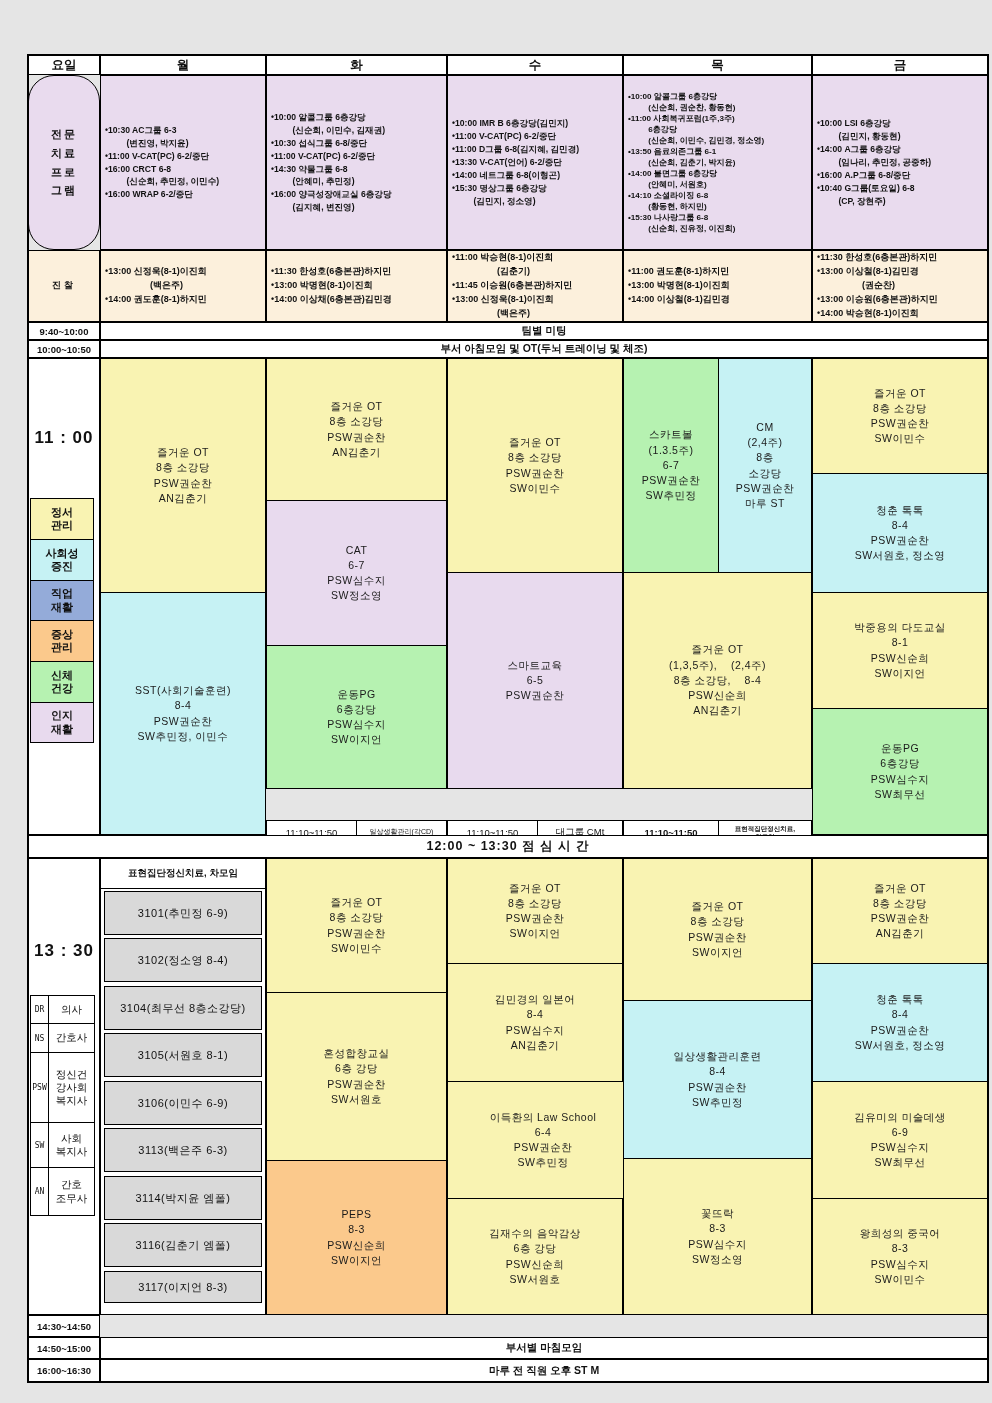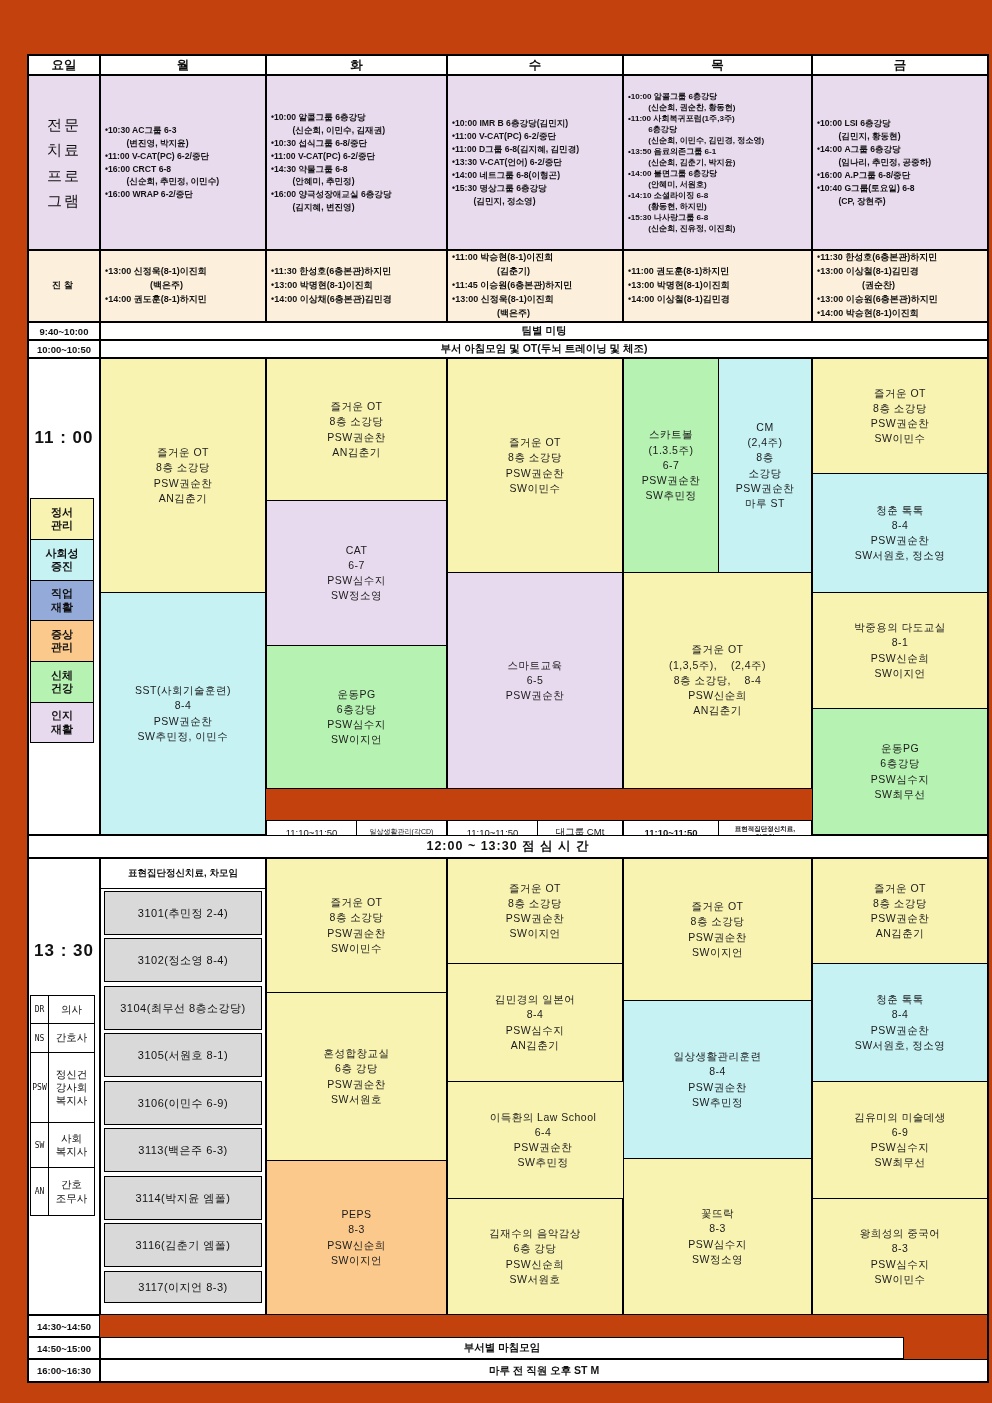--- a/index.html
+++ b/index.html
@@ -1,25 +1,25 @@
 <!DOCTYPE html>
 <html><head>
 <meta charset="utf-8">
 <style>
   html,body{margin:0;padding:0;background:#fff;}
   body{width:992px;height:1403px;font-family:"Liberation Sans",sans-serif;color:#111;}
-  .sheet{position:relative;width:992px;height:1403px;background:#c2410c;overflow:hidden;}
+  .sheet{position:relative;width:992px;height:1403px;background:#e5e5e5;overflow:hidden;}
   .cell{position:absolute;box-sizing:border-box;border:1px solid #000;display:flex;
         align-items:center;justify-content:center;text-align:center;overflow:hidden;}
   .pre{white-space:pre-wrap;}
   .left{justify-content:flex-start;text-align:left;}
   .hdr{font-weight:bold;font-size:12.5px;background:#fff;}
   .prog{background:#E9DBEE;font-size:8.6px;line-height:1.5;font-weight:bold;padding:2px 4px;}
   .prog-thu{font-size:8.1px;line-height:1.36;}
-  .biglab{font-weight:normal;font-size:15px;line-height:1.7;letter-spacing:2px;}
+  .biglab{font-weight:bold;font-size:11px;line-height:1.7;letter-spacing:2px;border-radius:26px;}
   .examlab{font-weight:bold;font-size:17px;letter-spacing:3px;}
   .exam{background:#FCF0DC;font-size:9px;line-height:1.55;font-weight:bold;padding:2px 4px;}
   .tlab{font-weight:bold;font-size:9.5px;background:#fff;}
   .band{font-weight:bold;font-size:10.5px;background:#fff;}
   .blk{font-size:10.5px;line-height:1.45;color:#1a1a1a;letter-spacing:.5px;white-space:pre-wrap;}
   .sub{font-size:9.5px;background:#fff;margin-top:32px;}
   .subb{font-weight:bold;}
   .tiny{font-size:7px;line-height:1.15;}
   .tiny2{font-size:6.5px;line-height:1.15;font-weight:bold;}
   .bigtime{position:absolute;box-sizing:border-box;display:flex;align-items:center;justify-content:center;
@@ -224,21 +224,21 @@
 복지사</div>
   <div class="cell abbr bg-w" style="left:30px;top:1122px;width:19px;height:46px">SW</div>
   <div class="cell leg2 bg-w" style="left:48px;top:1122px;width:47px;height:46px">사회
 복지사</div>
   <div class="cell abbr bg-w" style="left:30px;top:1167px;width:19px;height:49px">AN</div>
   <div class="cell leg2 bg-w" style="left:48px;top:1167px;width:47px;height:49px">간호
 조무사</div>
 
   <div class="cell bg-w" style="left:100px;top:858px;width:166px;height:457px"></div>
   <div class="cell subb bg-w" style="left:100px;top:858px;width:166px;height:31px;font-size:9.5px">표현집단정신치료, 차모임</div>
-  <div class="cell room" style="left:104px;top:891px;width:158px;height:44px">3101(추민정  2-4)</div>
+  <div class="cell room" style="left:104px;top:891px;width:158px;height:44px">3101(추민정  6-9)</div>
   <div class="cell room" style="left:104px;top:938px;width:158px;height:44px">3102(정소영  8-4)</div>
   <div class="cell room" style="left:104px;top:986px;width:158px;height:44px">3104(최무선  8층소강당)</div>
   <div class="cell room" style="left:104px;top:1033px;width:158px;height:44px">3105(서원호  8-1)</div>
   <div class="cell room" style="left:104px;top:1081px;width:158px;height:44px">3106(이민수  6-9)</div>
   <div class="cell room" style="left:104px;top:1128px;width:158px;height:44px">3113(백은주  6-3)</div>
   <div class="cell room" style="left:104px;top:1176px;width:158px;height:44px">3114(박지윤  엠폴)</div>
   <div class="cell room" style="left:104px;top:1223px;width:158px;height:44px">3116(김춘기  엠폴)</div>
   <div class="cell room" style="left:104px;top:1271px;width:158px;height:32px">3117(이지언  8-3)</div>
 
   <div class="cell blk bg-y" style="left:266px;top:858px;width:181px;height:135px">즐거운 OT
@@ -296,18 +296,18 @@
 6-9
 PSW심수지
 SW최무선</div>
   <div class="cell blk bg-y" style="left:812px;top:1198px;width:176px;height:117px">왕희성의 중국어
 8-3
 PSW심수지
 SW이민수</div>
 
   <div class="cell tlab" style="left:28px;top:1315px;width:72px;height:22px">14:30~14:50</div>
   <div class="cell tlab" style="left:28px;top:1337px;width:72px;height:22px">14:50~15:00</div>
-  <div class="cell band" style="left:100px;top:1337px;width:804px;height:22px">부서별 마침모임</div>
+  <div class="cell band" style="left:100px;top:1337px;width:888px;height:22px">부서별 마침모임</div>
   <div class="cell tlab" style="left:28px;top:1359px;width:72px;height:23px">16:00~16:30</div>
   <div class="cell band" style="left:100px;top:1359px;width:888px;height:23px">마루 전 직원 오후 ST M</div>
 
   <div class="outline"></div>
 </div>
 
 </body></html>

